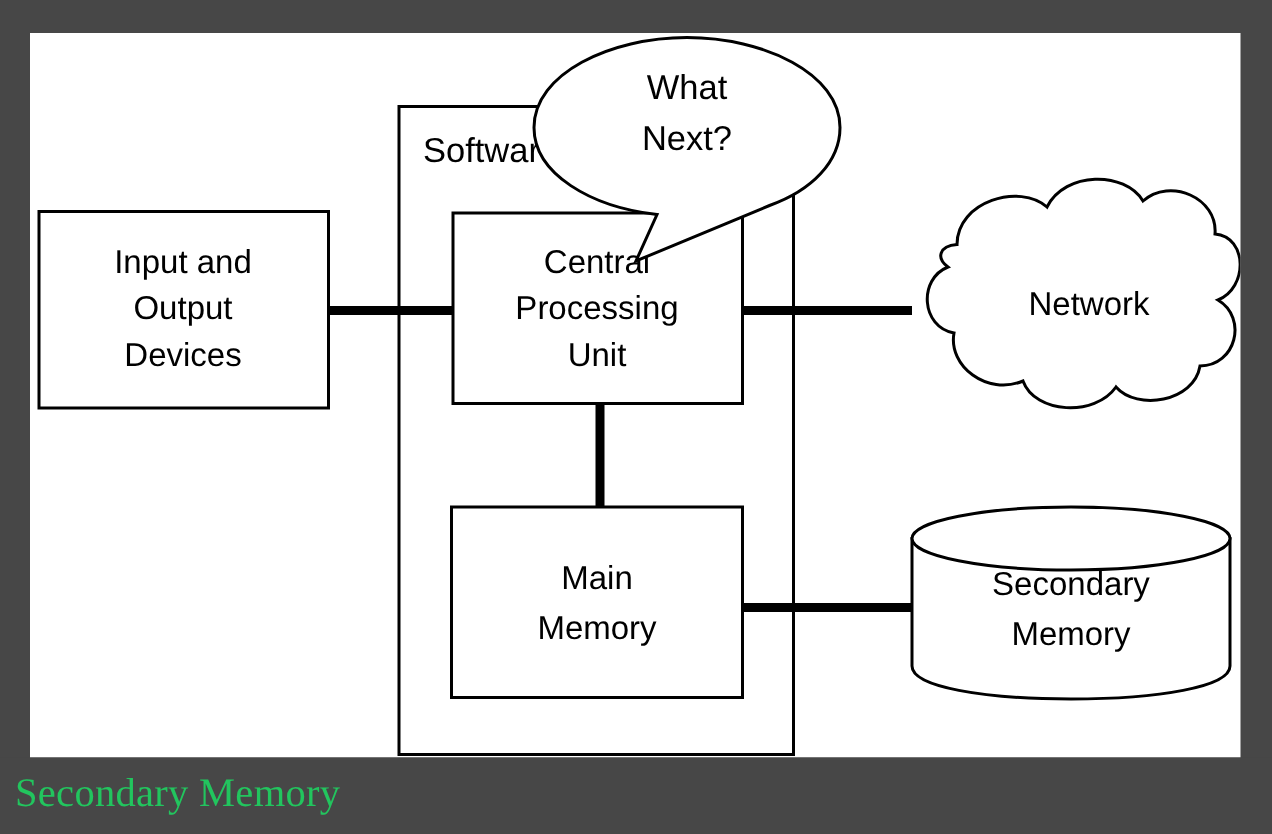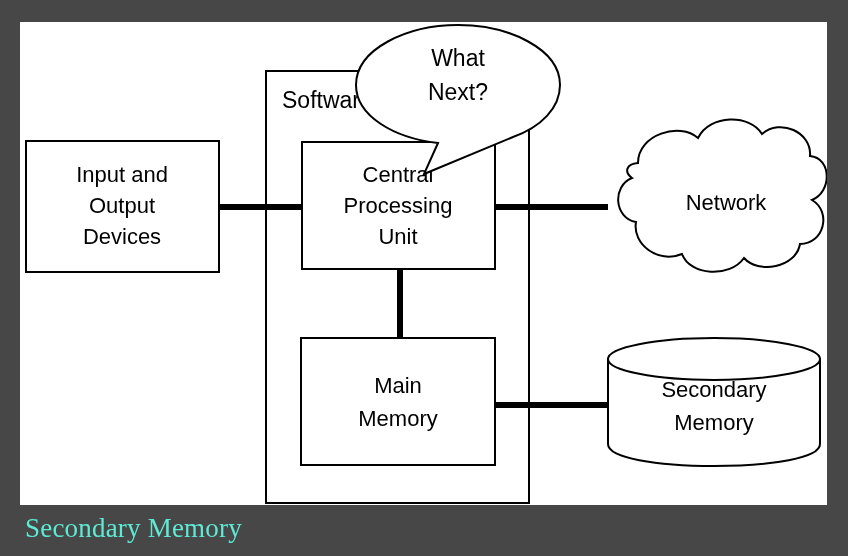--- a/index.html
+++ b/index.html
@@ -45,25 +45,25 @@
   #caption-bar {
     position: absolute;
     left: 0;
     top: 505px;
     width: 848px;
     height: 51px;
     background: #474747;
   }
   #caption-text {
     position: absolute;
-    left: 25px;
+    left: 10px;
     top: 513px;
     font-family: "Liberation Serif", serif;
     font-size: 27px;
-    color: #5eead4;
+    color: #22c55e;
     letter-spacing: 0.2px;
     white-space: nowrap;
   }
 
   
   .node-label {
     font-family: "Liberation Sans", sans-serif;
     font-size: 22px;
     fill: #000000;
     text-anchor: middle;

